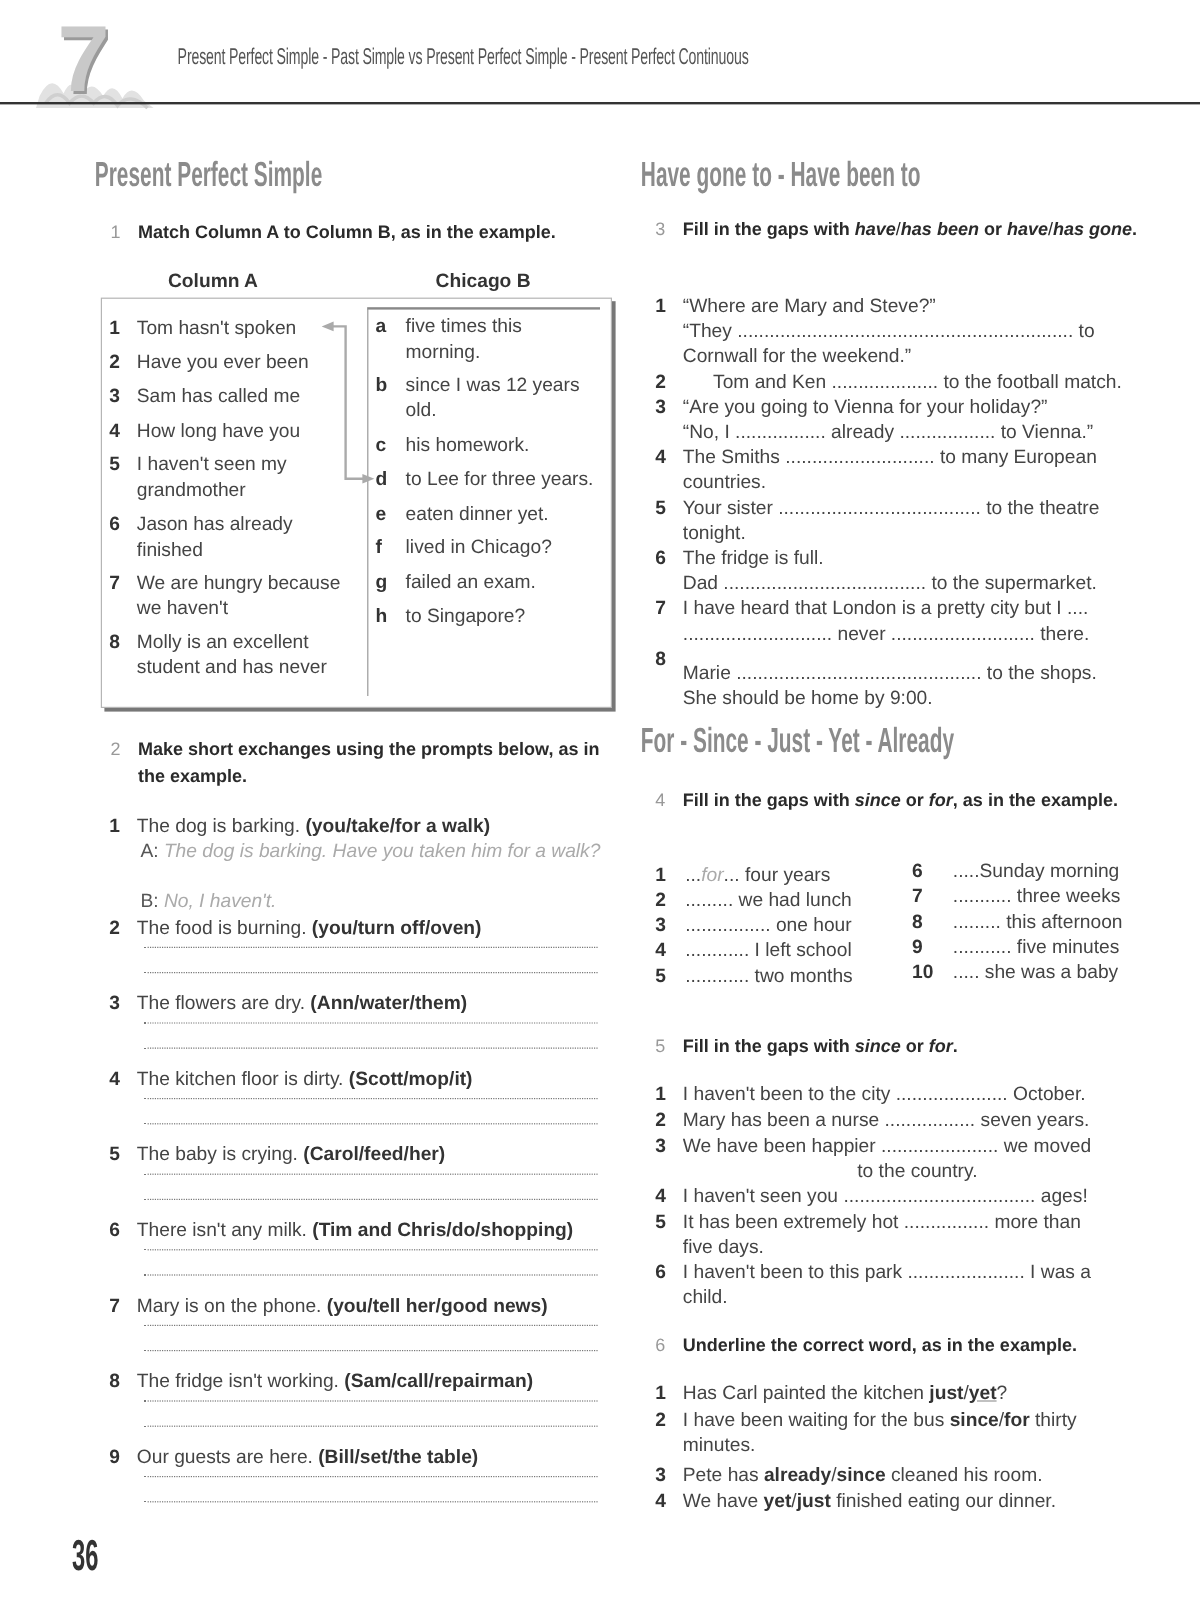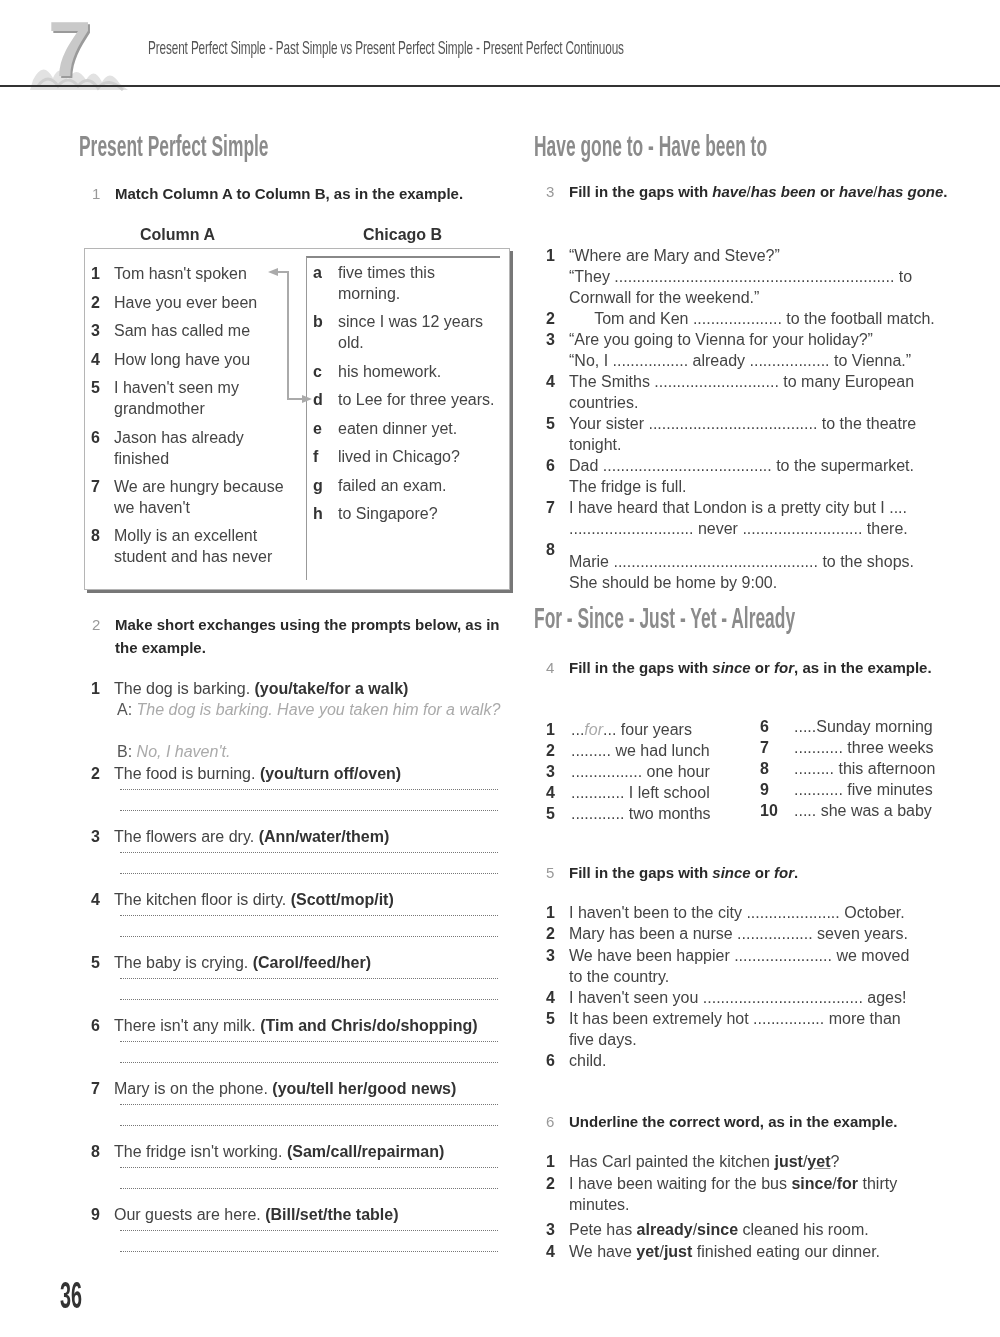--- a/index.html
+++ b/index.html
@@ -255,22 +255,22 @@
     <div class="item" style="left:546px;top:413px;width:414px">
       <span class="n">5</span>
       <span class="t">
         <div style="white-space: nowrap; overflow: hidden;">Your sister ...................................... to the theatre</div>
         <div style="white-space: nowrap; overflow: hidden;">tonight.</div>
       </span>
     </div>
     <div class="item" style="left:546px;top:455px;width:414px">
       <span class="n">6</span>
       <span class="t">
+        <div style="white-space: nowrap; overflow: hidden;">The fridge is full.</div>
         <div style="white-space: nowrap; overflow: hidden;">Dad ...................................... to the supermarket.</div>
-        <div style="white-space: nowrap; overflow: hidden;">The fridge is full.</div>
       </span>
     </div>
     <div class="item" style="left:546px;top:497px;width:414px">
       <span class="n">7</span>
       <span class="t">
         <div style="white-space: nowrap; overflow: hidden;">I have heard that London is a pretty city but I ....</div>
         <div style="white-space: nowrap; overflow: hidden;">............................ never ........................... there.</div>
       </span>
     </div>
     <div class="item" style="left:546px;top:539px;width:414px">
@@ -315,39 +315,40 @@
     <div class="item" style="left:546px;top:923px;width:414px">
       <span class="n">2</span>
       <span class="t">
         <div style="white-space: nowrap; overflow: hidden;">Mary has been a nurse ................. seven years.</div>
       </span>
     </div>
     <div class="item" style="left:546px;top:945px;width:414px">
       <span class="n">3</span>
       <span class="t">
         <div style="white-space: nowrap; overflow: hidden;">We have been happier ...................... we moved</div>
-        <div style="white-space: nowrap; overflow: hidden;">to the country.</div>
+        <div style="white-space: nowrap; overflow: hidden; text-align: center;">to the country.</div>
       </span>
     </div>
     <div class="item" style="left:546px;top:987px;width:414px">
       <span class="n">4</span>
       <span class="t">
         <div style="white-space: nowrap; overflow: hidden;">I haven't seen you .................................... ages!</div>
       </span>
     </div>
     <div class="item" style="left:546px;top:1008px;width:414px">
       <span class="n">5</span>
       <span class="t">
         <div style="white-space: nowrap; overflow: hidden;">It has been extremely hot ................ more than</div>
         <div style="white-space: nowrap; overflow: hidden;">five days.</div>
       </span>
     </div>
     <div class="item" style="left:546px;top:1050px;width:414px">
       <span class="n">6</span>
       <span class="t">
+        <div style="white-space: nowrap; overflow: hidden;">I haven't been to this park ...................... I was a</div>
         <div style="white-space: nowrap; overflow: hidden;">child.</div>
       </span>
     </div>
   </div>
 
 <div class="abs ex-head" style="left:546px;top:1110px;width:412px">
   <span class="ex-num">6</span>
   <span class="ex-text">Underline the correct word, as in the example.</span>
 </div>
 <div id="ex6-list">

